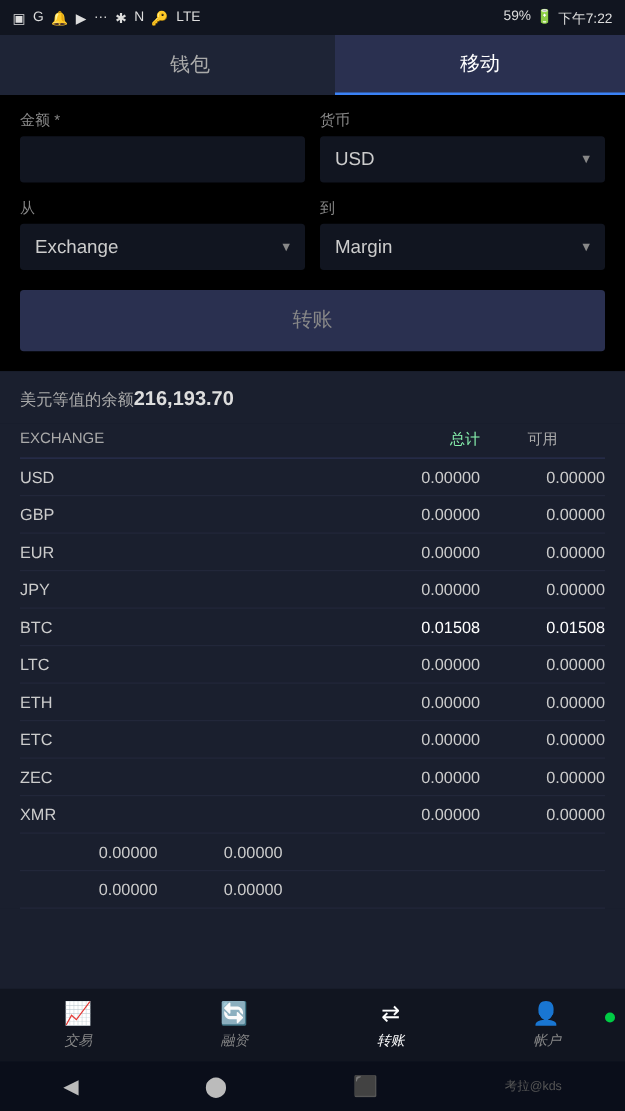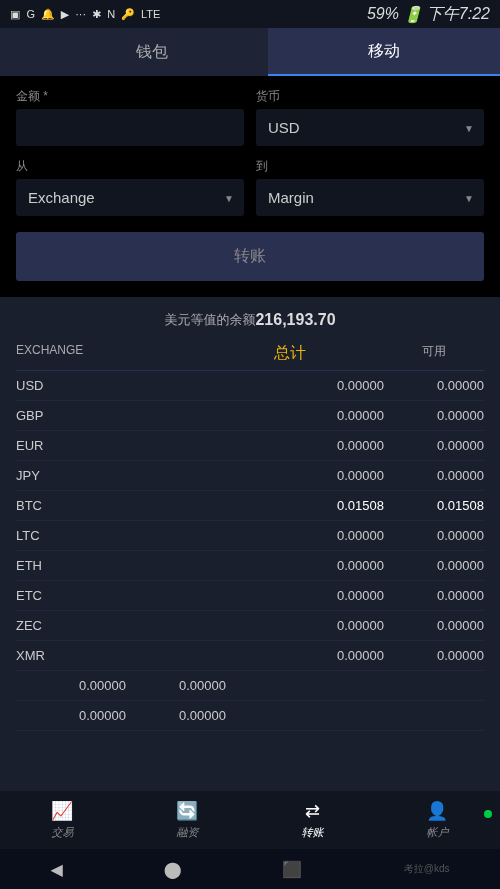--- a/index.html
+++ b/index.html
@@ -18,21 +18,21 @@
       background: #111520;
       height: 28px;
       display: flex;
       align-items: center;
       justify-content: space-between;
       padding: 0 10px;
       font-size: 11px;
       color: #ddd;
     }
     .status-left { display: flex; align-items: center; gap: 6px; }
-    .status-right { display: flex; align-items: center; gap: 4px; font-size: 16px; font-style: italic; }
+    .status-right { display: flex; align-items: flex-start; gap: 4px; font-size: 11px; }
 
     
     .top-tabs {
       display: flex;
       background: #1e2436;
       height: 48px;
       padding-left: 36px;
     }
     .top-tab {
       flex: 1;
@@ -116,21 +116,21 @@
       cursor: pointer;
       border-radius: 3px;
       margin-top: 4px;
     }
 
     
     .balance-section {
       background: #1a1f2e;
       padding: 14px 16px 10px;
       display: flex;
-      justify-content: center;
+      justify-content: flex-start;
       align-items: center;
     }
     .balance-label {
       font-size: 13px;
       color: #aaa;
     }
     .balance-value {
       font-size: 16px;
       color: #ddd;
       font-weight: bold;
@@ -140,21 +140,21 @@
     .table-section {
       background: #1a1f2e;
       padding: 0 16px;
     }
     .table-header {
       display: flex;
       padding: 4px 0 6px;
       border-bottom: 1px solid #2a3050;
     }
     .col-currency { flex: 1; font-size: 12px; color: #aaa; }
-    .col-total { width: 110px; text-align: left; font-size: 16px; color: #eab308; }
+    .col-total { width: 110px; text-align: right; font-size: 12px; color: #86efac; }
     .col-available { width: 100px; text-align: center; font-size: 12px; color: #aaa; }
 
     .table-row-item {
       display: flex;
       padding: 7px 0;
       border-bottom: 1px solid #22273a;
     }
     .col-currency-val { flex: 1; font-size: 13px; color: #ccc; }
     .col-total-val { width: 110px; text-align: right; font-size: 13px; color: #ccc; }
     .col-available-val { width: 100px; text-align: right; font-size: 13px; color: #ccc; }

